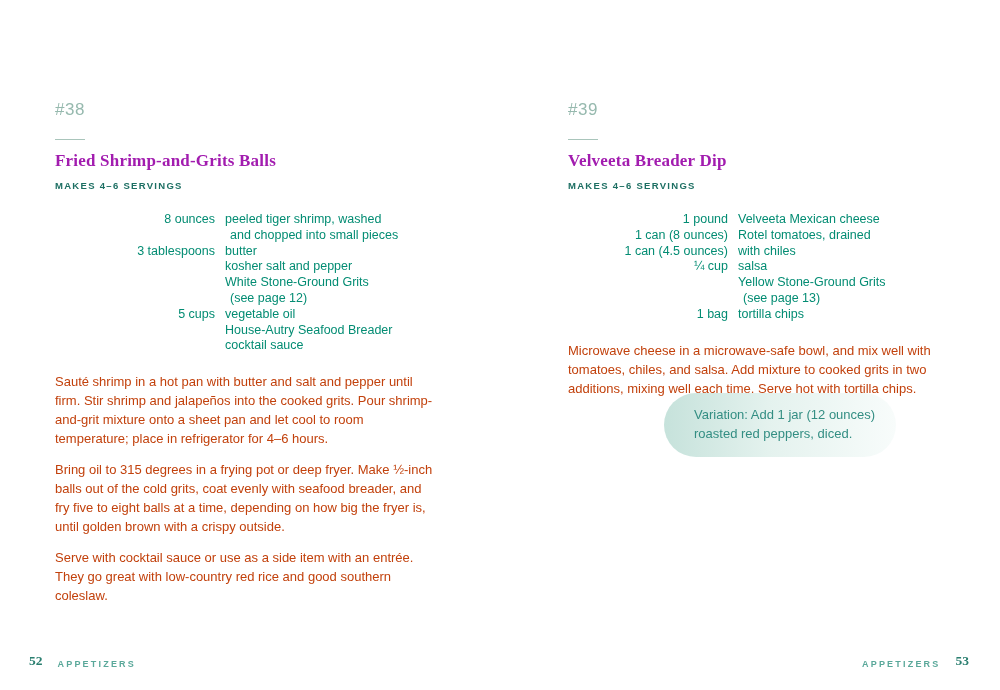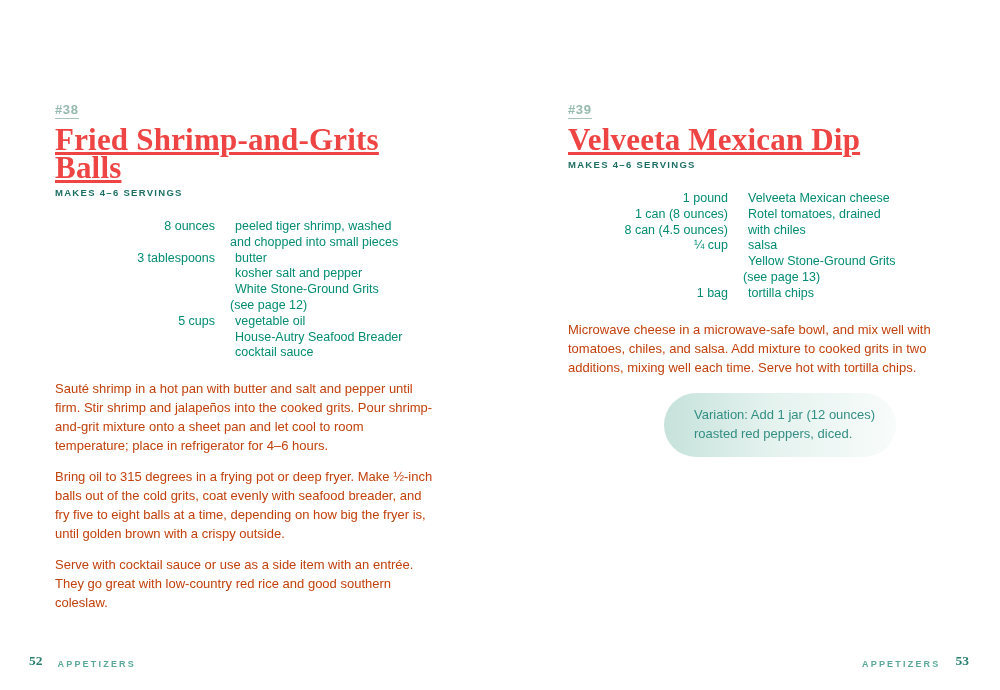--- a/index.html
+++ b/index.html
@@ -14,54 +14,53 @@
     width: 1000px; height: 690px;
     background: #ffffff;
     overflow: hidden;
   }
   .page { position: absolute; top: 100px; }
   .page.left  { left: 55px;  width: 380px; }
   .page.right { left: 568px; width: 370px; }
 
   .recipe-number {
     display: inline-block;
-    font-size: 13px;
-    font-weight: bold;
+    font-size: 17px;
+    font-weight: normal;
     letter-spacing: 0.6px;
     color: #96b9ae;
     border-bottom: 1.5px solid #a9c5bb;
-    padding-bottom: 1px;
+    padding-bottom: 19px;
   }
   .recipe-title {
     margin: 7px 0 5px 0;
     font-family: "Liberation Serif", serif;
     font-weight: 600;
-    font-size: 31px;
+    font-size: 17px;
     line-height: 28px;
-    color: #ef4444;
+    color: #a21caf;
     letter-spacing: 0.2px;
-    text-decoration: underline;
   }
   .servings {
     font-size: 9.5px;
     font-weight: bold;
     letter-spacing: 1.3px;
     color: #1d6f63;
   }
 
   .ingredients { margin-top: 21px; }
   .ing-row {
     display: flex;
     font-size: 12.5px;
     font-weight: normal;
     line-height: 15.8px;
     color: #038c73;
   }
   .ing-qty { flex: none; width: 160px; text-align: right; }
-  .ing-item { margin-left: 20px; }
+  .ing-item { margin-left: 10px; }
   .ing-row.indent .ing-item { margin-left: 15px; }
 
   .paras { margin-top: 18px; }
   .para {
     margin: 0 0 12px 0;
     font-size: 13px;
     line-height: 19px;
     color: #c2410c;
   }
 
@@ -168,37 +167,37 @@
         <p class="para">Sauté shrimp in a hot pan with butter and salt and pepper until firm. Stir shrimp and jalapeños into the cooked grits. Pour shrimp-and-grit mixture onto a sheet pan and let cool to room temperature; place in refrigerator for 4–6 hours.</p>
 
         <p class="para">Bring oil to 315 degrees in a frying pot or deep fryer. Make ½-inch balls out of the cold grits, coat evenly with seafood breader, and fry five to eight balls at a time, depending on how big the fryer is, until golden brown with a crispy outside.</p>
 
         <p class="para">Serve with cocktail sauce or use as a side item with an entrée. They go great with low-country red rice and good southern coleslaw.</p>
       </div>
   </section>
 
   <section class="page right">
     <div class="recipe-number">#39</div>
-    <h1 class="recipe-title">Velveeta Mexican Dip</h1>
+    <h1 class="recipe-title">Velveeta Breader Dip</h1>
     <div class="servings">MAKES 4–6 SERVINGS</div>
 
     <div class="ingredients">
 
         <div class="ing-row">
           <span class="ing-qty">1 pound</span>
           <span class="ing-item">Velveeta Mexican cheese</span>
         </div>
 
         <div class="ing-row">
           <span class="ing-qty">1 can (8 ounces)</span>
           <span class="ing-item">Rotel tomatoes, drained</span>
         </div>
 
         <div class="ing-row">
-          <span class="ing-qty">8 can (4.5 ounces)</span>
+          <span class="ing-qty">1 can (4.5 ounces)</span>
           <span class="ing-item">with chiles</span>
         </div>
 
         <div class="ing-row">
           <span class="ing-qty">¼ cup</span>
           <span class="ing-item">salsa</span>
         </div>
 
         <div class="ing-row">
           <span class="ing-qty"></span>

